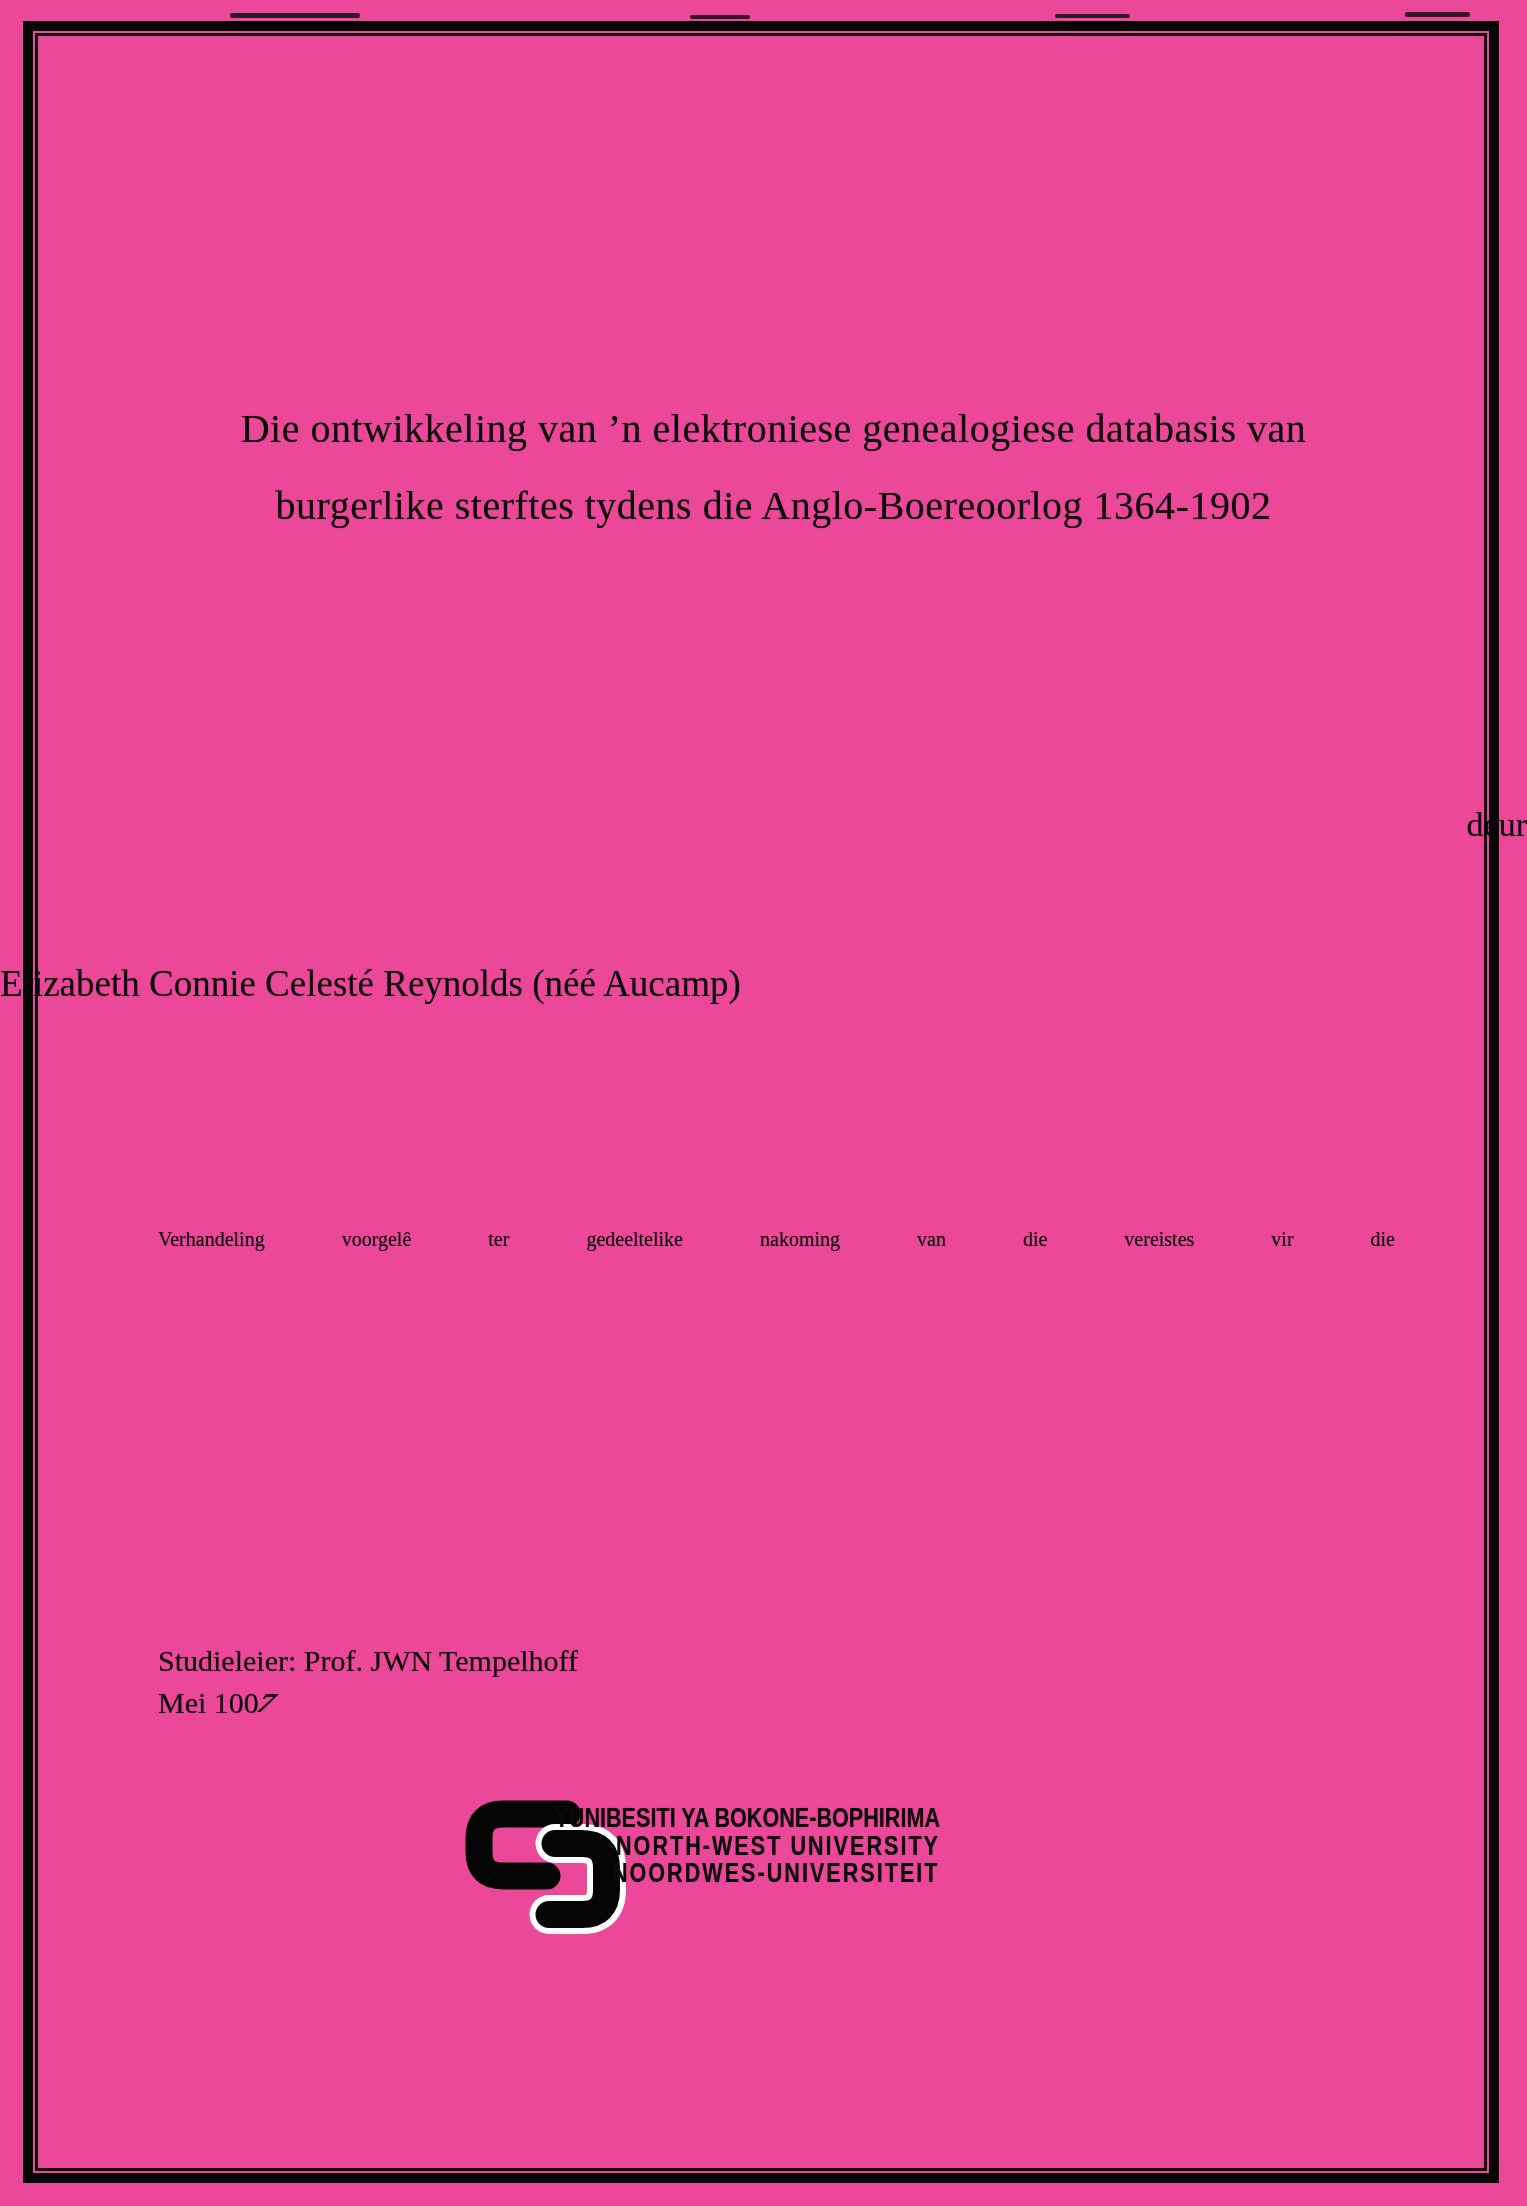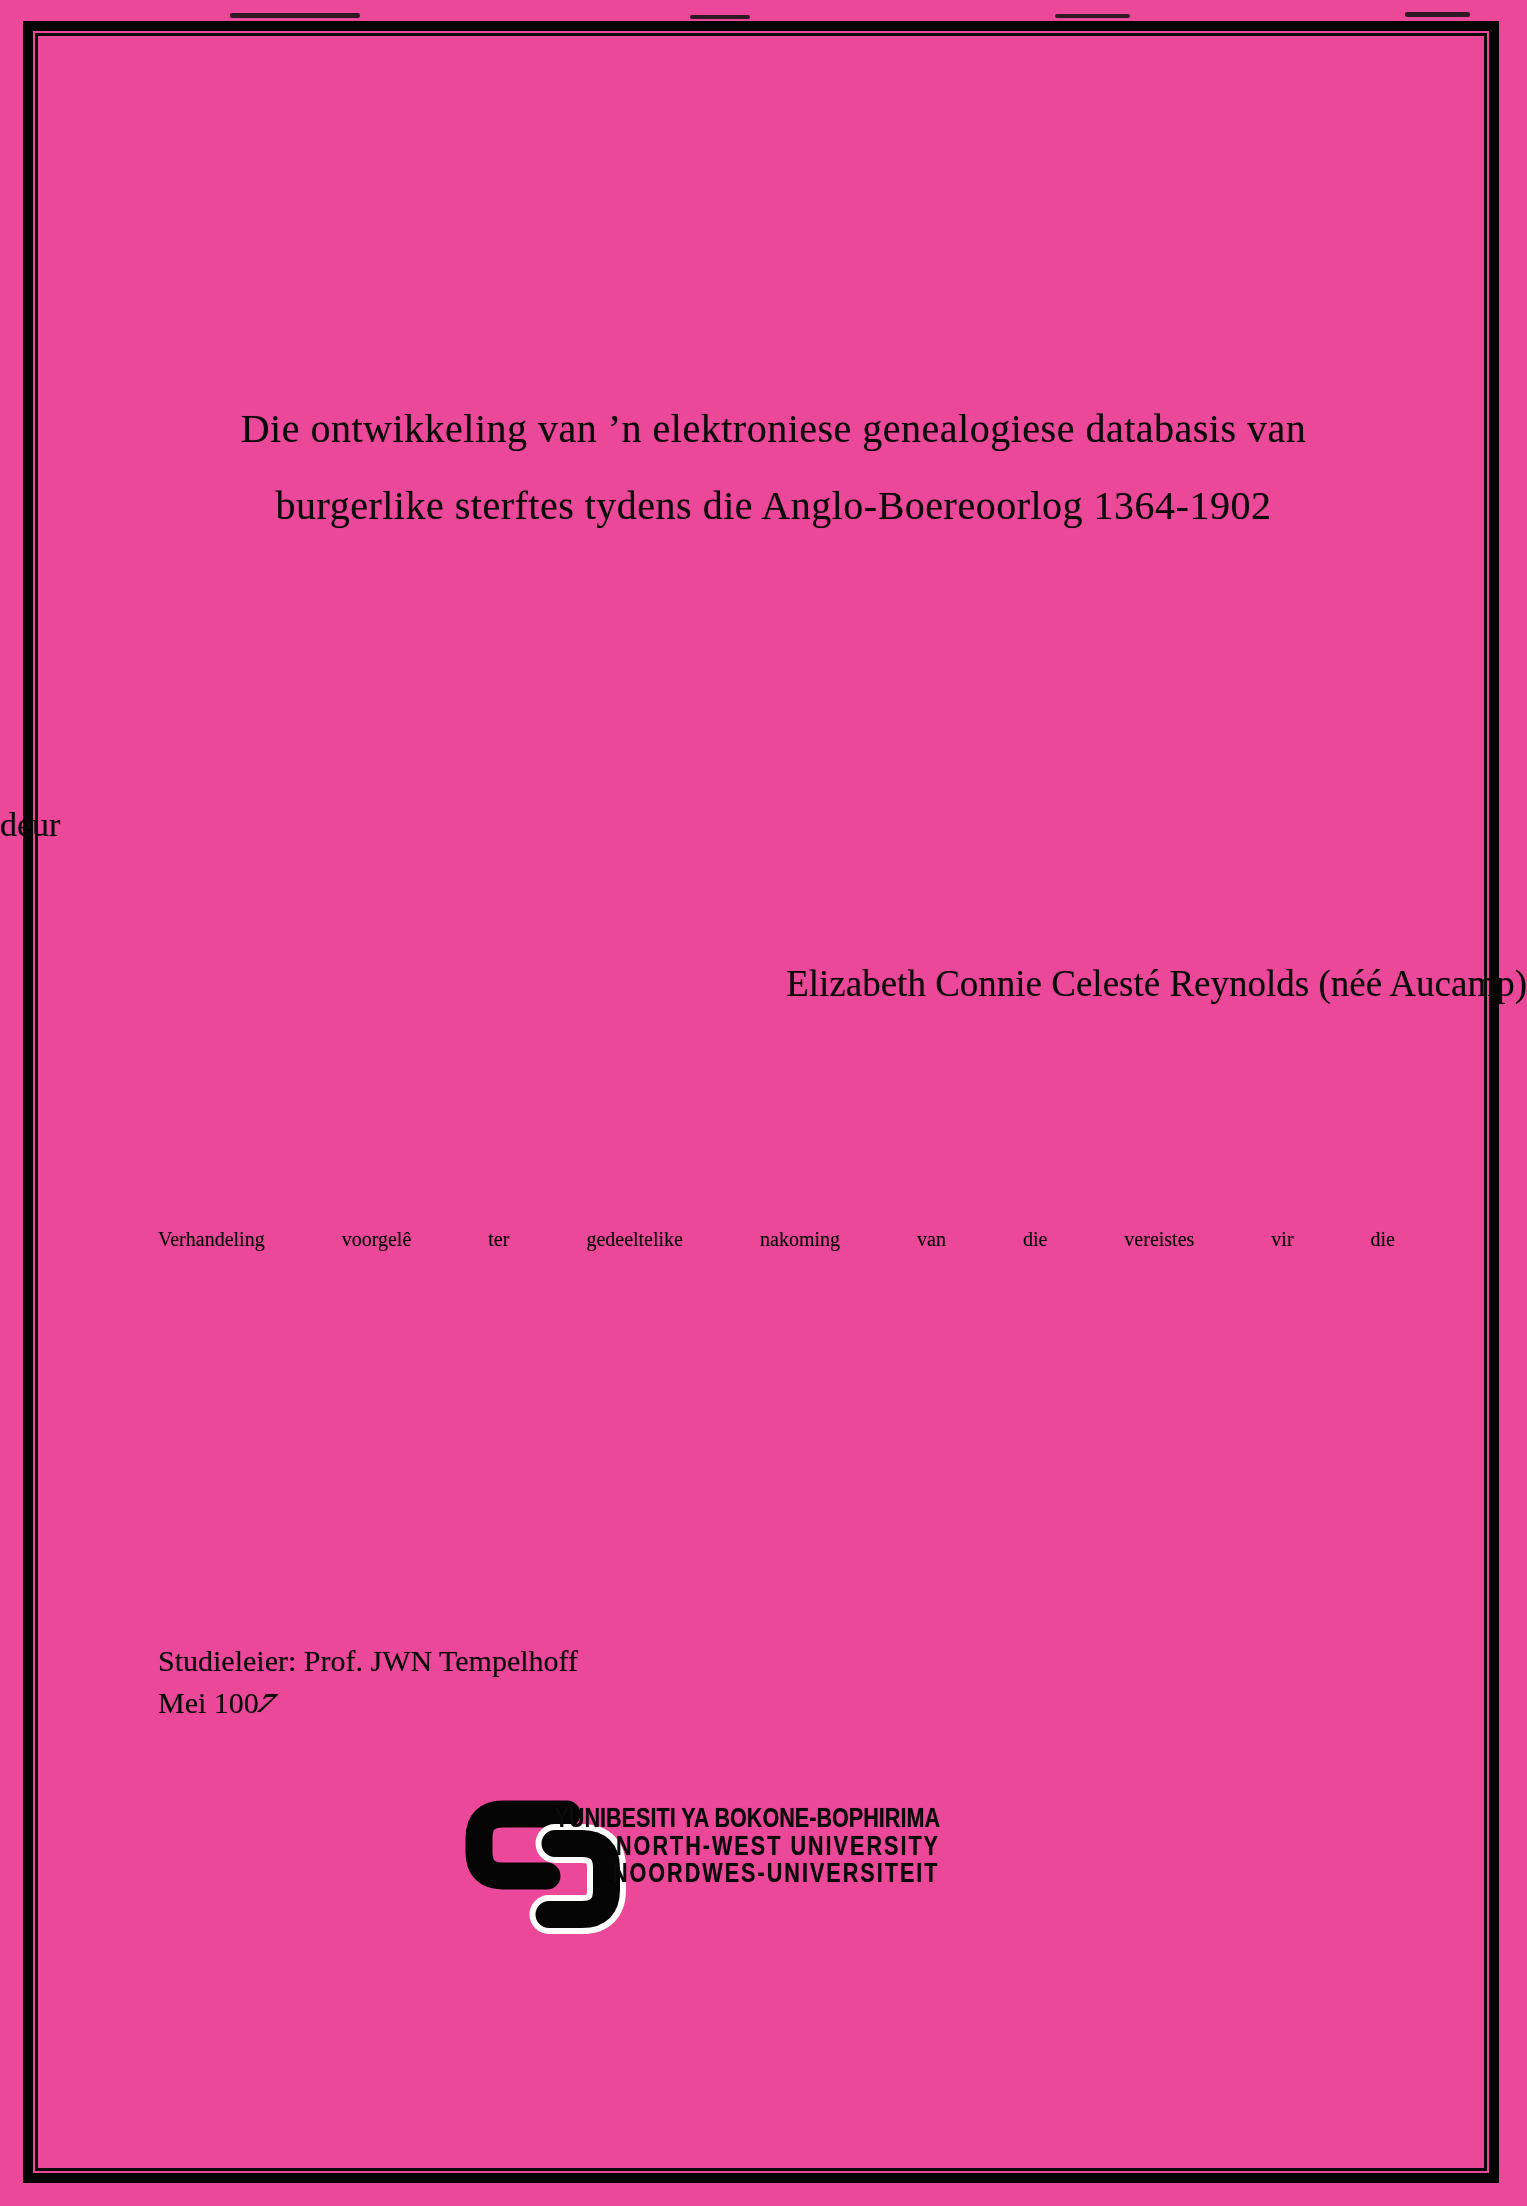--- a/index.html
+++ b/index.html
@@ -25,25 +25,25 @@
   .smudge { position:absolute; background:#111; opacity:.85; border-radius:2px; }
   
   .txt { position:absolute; text-shadow:0 0 1px rgba(10,10,10,.4); }
   .title {
     left:70px; right:50px; top:390px;
     font-size:40px; line-height:77px;
     text-align:center; letter-spacing:.5px;
   }
   .byline-deur {
     left:0; right:0; top:806px;
-    font-size:34px; text-align:left;
+    font-size:34px; text-align:right;
   }
   .byline-author {
     left:0; right:0; top:962px;
-    font-size:37px; text-align:right;
+    font-size:37px; text-align:left;
   }
   .statement {
     left:158px; top:1218px; width:1237px;
     font-size:20px; line-height:43px;
   }
   .statement .just {
     text-align:justify; text-align-last:justify; word-spacing:22px;
   }
   .statement em { font-style:italic; }
   .footer {

